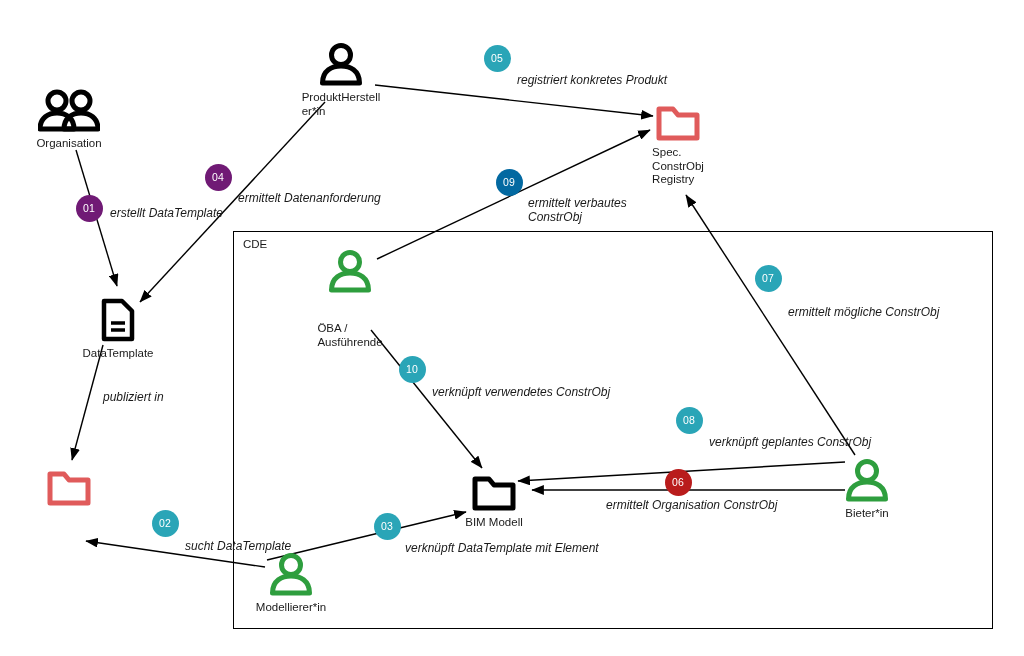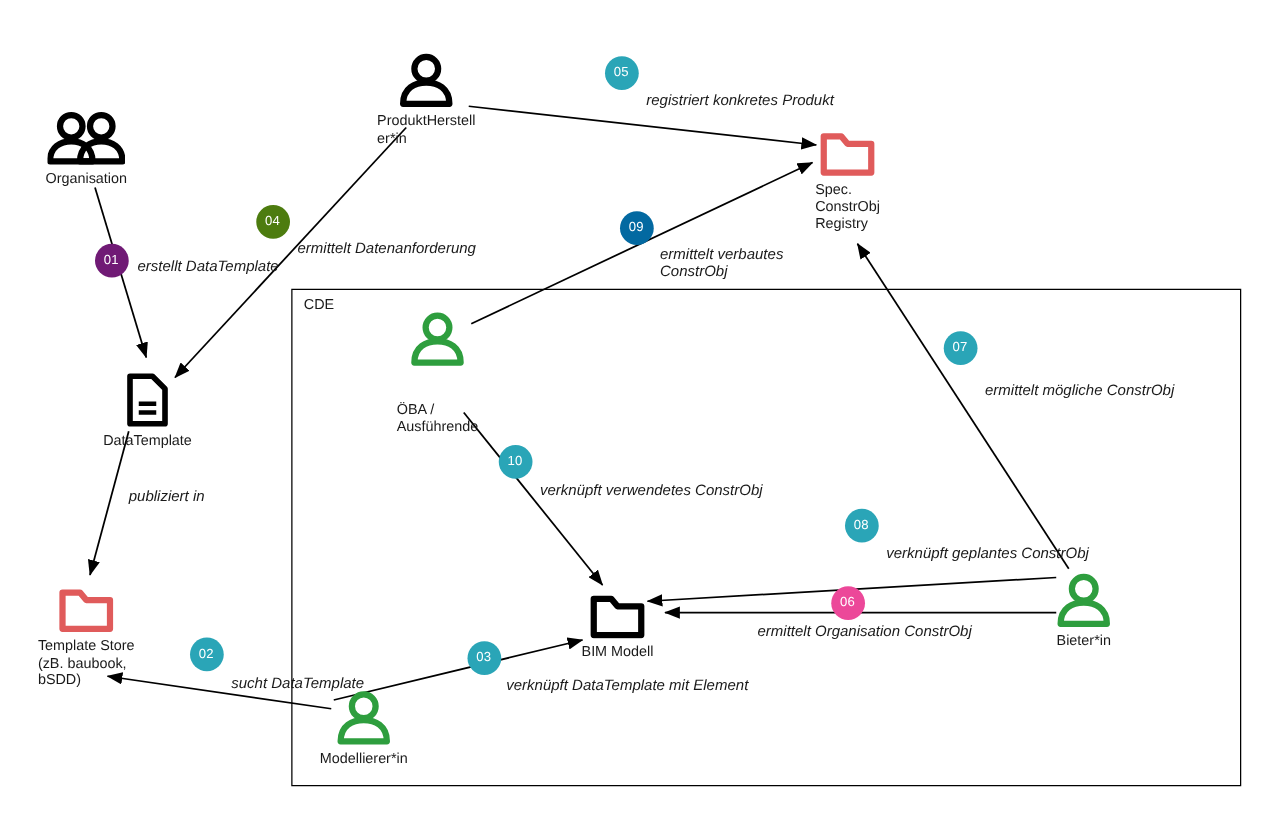--- a/index.html
+++ b/index.html
@@ -139,23 +139,20 @@
             <path d="M4 3 L22 3 L32 13 L32 41 L4 41 Z" fill="none" stroke="#000000" stroke-width="4.5" stroke-linejoin="round"></path>
             <line x1="11" y1="25" x2="25" y2="25" stroke="#000000" stroke-width="3.5"></line>
             <line x1="11" y1="32" x2="25" y2="32" stroke="#000000" stroke-width="3.5"></line>
           </svg></span>
         <span class="caption">DataTemplate</span>
       </div>
       <div class="node" style="left: 69px; top: 470px;">
         <span class="glyph"><svg width="44" height="36" viewBox="0 0 44 36" aria-hidden="true">
             <path d="M3 33 L3 4 L17 4 L22 10 L41 10 L41 33 Z" fill="none" stroke="#e05b5b" stroke-width="5" stroke-linejoin="round" stroke-linecap="round"></path>
           </svg></span>
-        <span class="caption">Template Store
-(zB. baubook,
-bSDD)</span>
       </div>
       <div class="node" style="left: 350px; top: 249px; gap: 24px;">
         <span class="glyph"><svg width="46" height="44" viewBox="0 0 46 44" aria-hidden="true">
             <circle cx="23" cy="13" r="9.5" fill="none" stroke="#2e9e3e" stroke-width="5"></circle>
             <path d="M4.5 41 C4.5 28.5 14 24 23 24 C32 24 41.5 28.5 41.5 41 Z" fill="none" stroke="#2e9e3e" stroke-width="5" stroke-linejoin="round"></path>
           </svg></span>
         <span class="caption">ÖBA /
 Ausführende</span>
       </div>
       <div class="node" style="left: 494px; top: 475px;">
@@ -177,23 +174,23 @@
             <path d="M4.5 41 C4.5 28.5 14 24 23 24 C32 24 41.5 28.5 41.5 41 Z" fill="none" stroke="#2e9e3e" stroke-width="5" stroke-linejoin="round"></path>
           </svg></span>
         <span class="caption">Modellierer*in</span>
       </div>
     </div>
 
   <div id="badge-layer">
       <div class="badge" style="left: 89px; top: 208px; background: #701a75;">01</div>
       <div class="badge" style="left: 165px; top: 523px; background: rgb(42, 165, 183);">02</div>
       <div class="badge" style="left: 387px; top: 526px; background: rgb(42, 165, 183);">03</div>
-      <div class="badge" style="left: 218px; top: 177px; background: #4d7c0f;">04</div>
+      <div class="badge" style="left: 218px; top: 177px; background: #701a75;">04</div>
       <div class="badge" style="left: 497px; top: 58px; background: rgb(42, 165, 183);">05</div>
-      <div class="badge" style="left: 678px; top: 482px; background: #ec4899;">06</div>
+      <div class="badge" style="left: 678px; top: 482px; background: #b91c1c;">06</div>
       <div class="badge" style="left: 768px; top: 278px; background: rgb(42, 165, 183);">07</div>
       <div class="badge" style="left: 689px; top: 420px; background: rgb(42, 165, 183);">08</div>
       <div class="badge" style="left: 509px; top: 182px; background: #0369a1;">09</div>
       <div class="badge" style="left: 412px; top: 369px; background: rgb(42, 165, 183);">10</div>
     </div>
 
   <div id="label-layer">
       <div class="edge-label" style="left: 110px; top: 206px;">erstellt DataTemplate</div>
       <div class="edge-label" style="left: 185px; top: 539px;">sucht DataTemplate</div>
       <div class="edge-label" style="left: 405px; top: 541px;">verknüpft DataTemplate mit Element</div>

